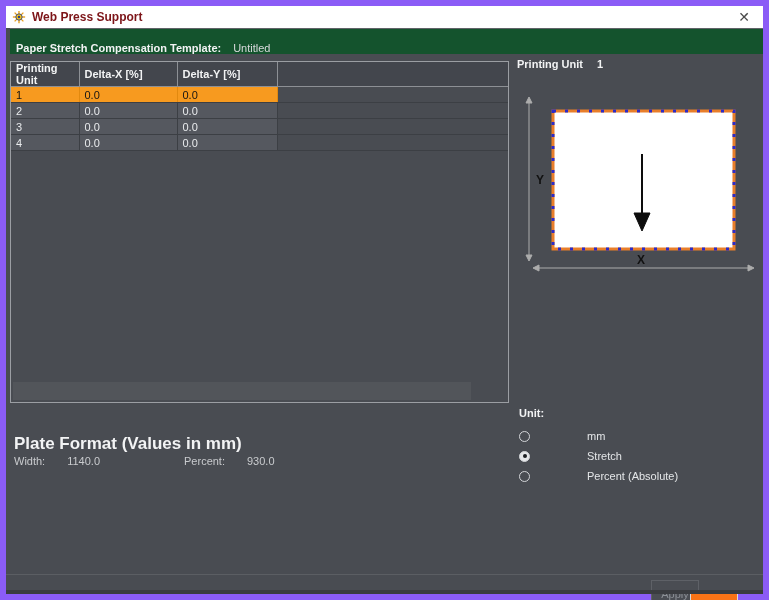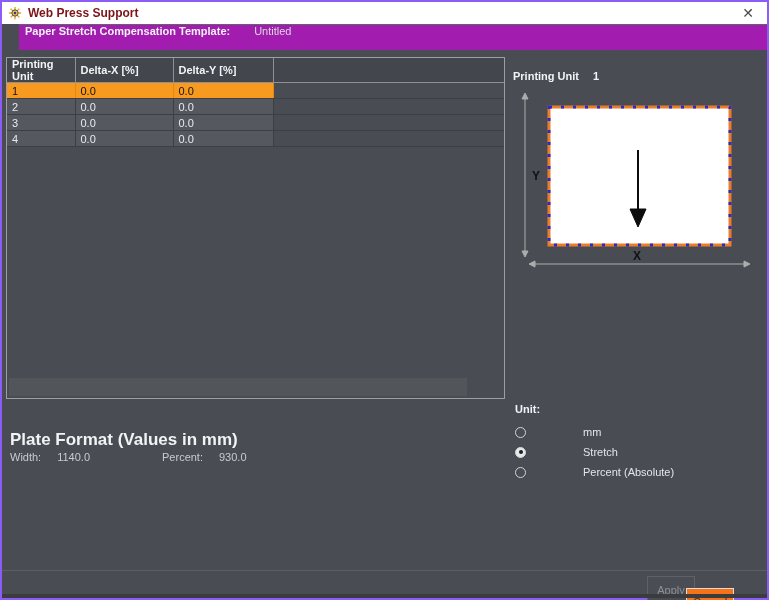--- a/index.html
+++ b/index.html
@@ -1,44 +1,44 @@
 <!DOCTYPE html>
 <html><head>
 <meta charset="utf-8">
 <style>
   * { margin:0; padding:0; box-sizing:border-box; }
   html,body { width:769px; height:600px; }
   body { font-family:"Liberation Sans", sans-serif; overflow:hidden; }
 
   .window {
     position:relative; width:769px; height:600px;
-    background:#494c52; border:2px solid #8b5cf6;
+    background:#494c52; border:6px solid #8b5cf6;
   }
 
   
   .titlebar {
     position:absolute; left:0; top:0; right:0; height:22px;
     background:#ffffff; display:flex; align-items:center; padding-left:6px;
   }
   .app-icon { width:14px; height:14px; margin-right:6px; flex:0 0 auto; }
   .title-text { font-size:12px; font-weight:bold; color:#7c1418; }
   .close-btn {
     position:absolute; right:4px; top:0; width:30px; height:22px;
     display:flex; align-items:center; justify-content:center;
     color:#4a4a4a; font-size:14px; cursor:default;
   }
 
   
   .template-bar {
-    position:absolute; left:17px; top:22px; right:0; height:26px;
-    background:#a21caf; border-top:1px solid #606368;
-    display:flex; align-items:flex-start; padding-left:6px;
+    position:absolute; left:4px; top:22px; right:0; height:26px;
+    background:#14532d; border-top:1px solid #606368;
+    display:flex; align-items:flex-end; padding-left:6px;
   }
   .template-label { font-size:11px; font-weight:bold; color:#f2f3f4; }
-  .template-value { font-size:11px; color:#d8dadc; margin-left:24px; }
+  .template-value { font-size:11px; color:#d8dadc; margin-left:12px; }
 
   
   .table-panel {
     position:absolute; left:4px; top:55px; width:499px; height:342px;
     border:1px solid #9b9ea3; background:#494c52;
   }
   .grid { width:100%; border-collapse:collapse; table-layout:fixed; }
   .grid th {
     height:16px; background:#43464d; color:#f2f3f4;
     font-size:11px; font-weight:bold; text-align:left; padding:0 5px;
@@ -53,34 +53,34 @@
   .grid td.filler { background:transparent; border-right:none; }
   .grid tr.selected td { background:#f79a1f; color:#141414; border-right-color:#e2890f; }
   .grid tr.selected td.filler { background:transparent; }
   .hscroll-strip {
     position:absolute; left:2px; bottom:2px; width:458px; height:18px;
     background:rgba(255,255,255,0.05);
   }
 
   
   .pu-heading {
-    position:absolute; left:511px; top:68px; font-size:11px;
+    position:absolute; left:511px; top:52px; font-size:11px;
     font-weight:bold; color:#f2f3f4;
   }
   .pu-heading .pu-num { margin-left:14px; }
   .diagram { position:absolute; left:505px; top:85px; width:252px; height:186px; }
 
   
   .plate-title {
     position:absolute; left:8px; top:428px; font-size:17px;
     font-weight:bold; color:#f2f3f4;
   }
   .plate-values {
     position:absolute; left:8px; top:449px; font-size:11px; color:#c9cbce;
-    display:flex; gap:16px;
+    display:flex; gap:22px;
   }
   .plate-values .spacer { width:40px; }
 
   
   .unit-label {
     position:absolute; left:513px; top:401px; font-size:11px;
     font-weight:bold; color:#f2f3f4;
   }
   .radio-group { position:absolute; left:513px; top:420px; }
   .radio-row { display:flex; align-items:center; height:20px; cursor:default;gap:48px; }

